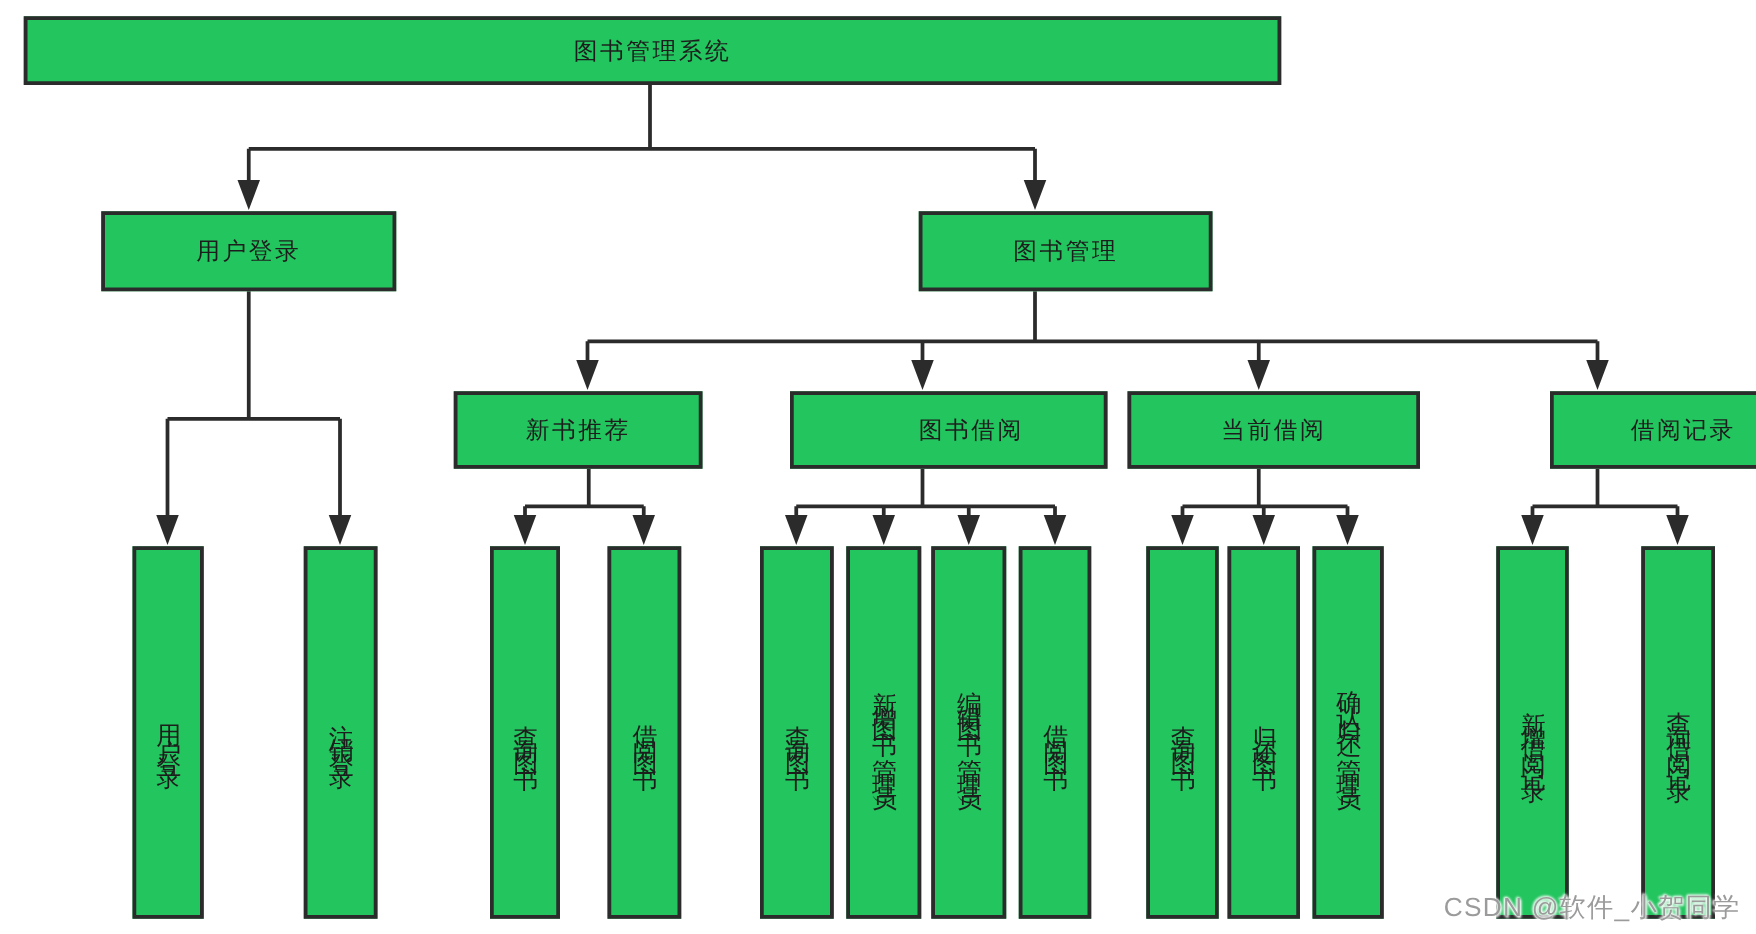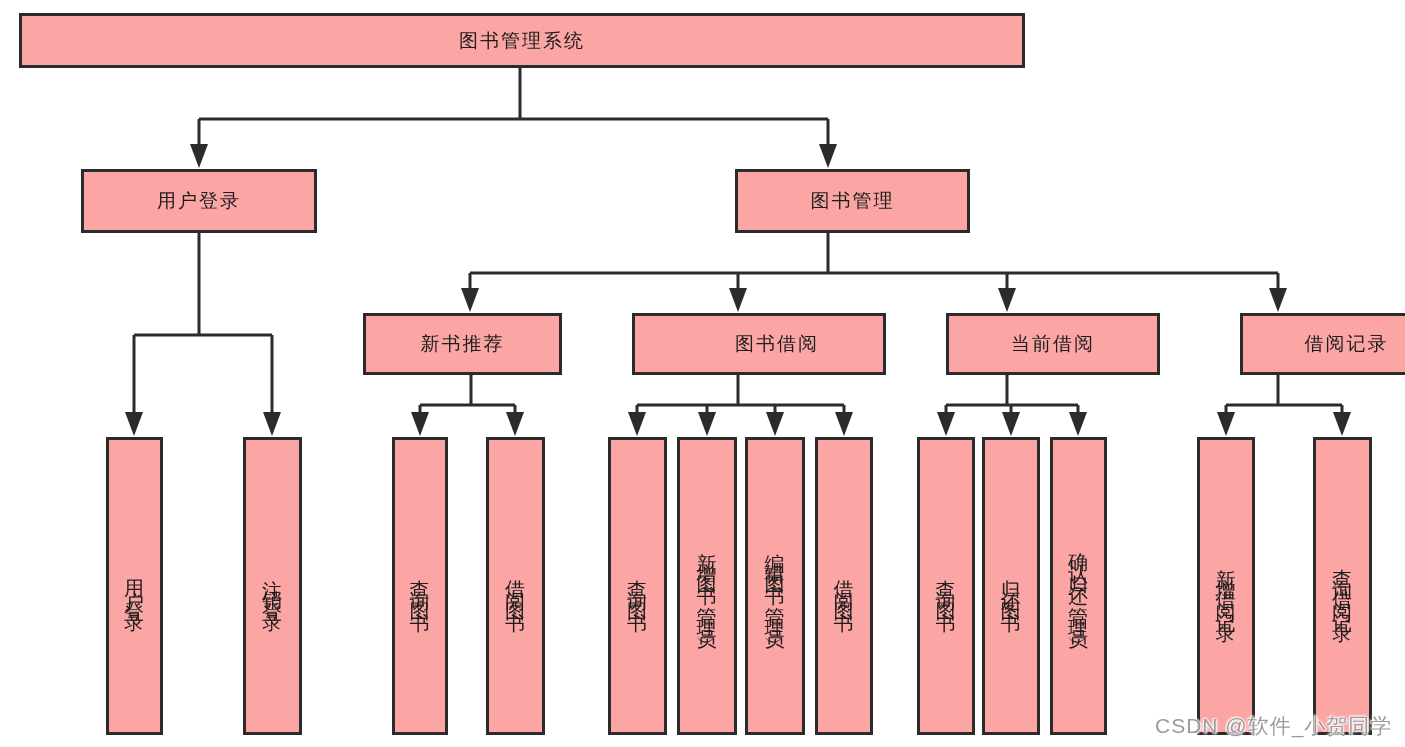--- a/index.html
+++ b/index.html
@@ -13,21 +13,21 @@
   }
   .wires {
     position: absolute;
     left: 0; top: 0;
     color: var(--line, #2b2b2b);
   }
   .node {
     position: absolute;
     box-sizing: border-box;
     border: 3px solid var(--line, #2b2b2b);
-    background: #fca5a5;
+    background: #22c55e;
     display: flex;
     align-items: center;
     justify-content: center;
     color: var(--text, #1d1d1d);
   }
   .hlbl {
     font-size: 19px;
     letter-spacing: 2px;
     white-space: nowrap;
   }
@@ -82,21 +82,21 @@
   <div class="node" style="left:735px; top:169px; width:235px; height:64px;">
     <span class="hlbl">图书管理</span>
   </div>
 
   <div class="node" style="left:363px; top:313px; width:199px; height:62px;">
     <span class="hlbl">新书推荐</span>
   </div>
   <div class="node" style="left:632px; top:313px; width:254px; height:62px;padding-left:36px;">
     <span class="hlbl">图书借阅</span>
   </div>
-  <div class="node" style="left:902px; top:313px; width:214px; height:62px;margin-left:44px;">
+  <div class="node" style="left:902px; top:313px; width:234px; height:62px;">
     <span class="hlbl">当前借阅</span>
   </div>
   <div class="node" style="left:1240px; top:313px; width:213px; height:62px;">
     <span class="hlbl">借阅记录</span>
   </div>
 
   <div class="node" style="left:106px; top:437px; width:57px; height:298px;">
     <span class="vlbl">用户登录</span>
   </div>
   <div class="node" style="left:243px; top:437px; width:59px; height:298px;">

